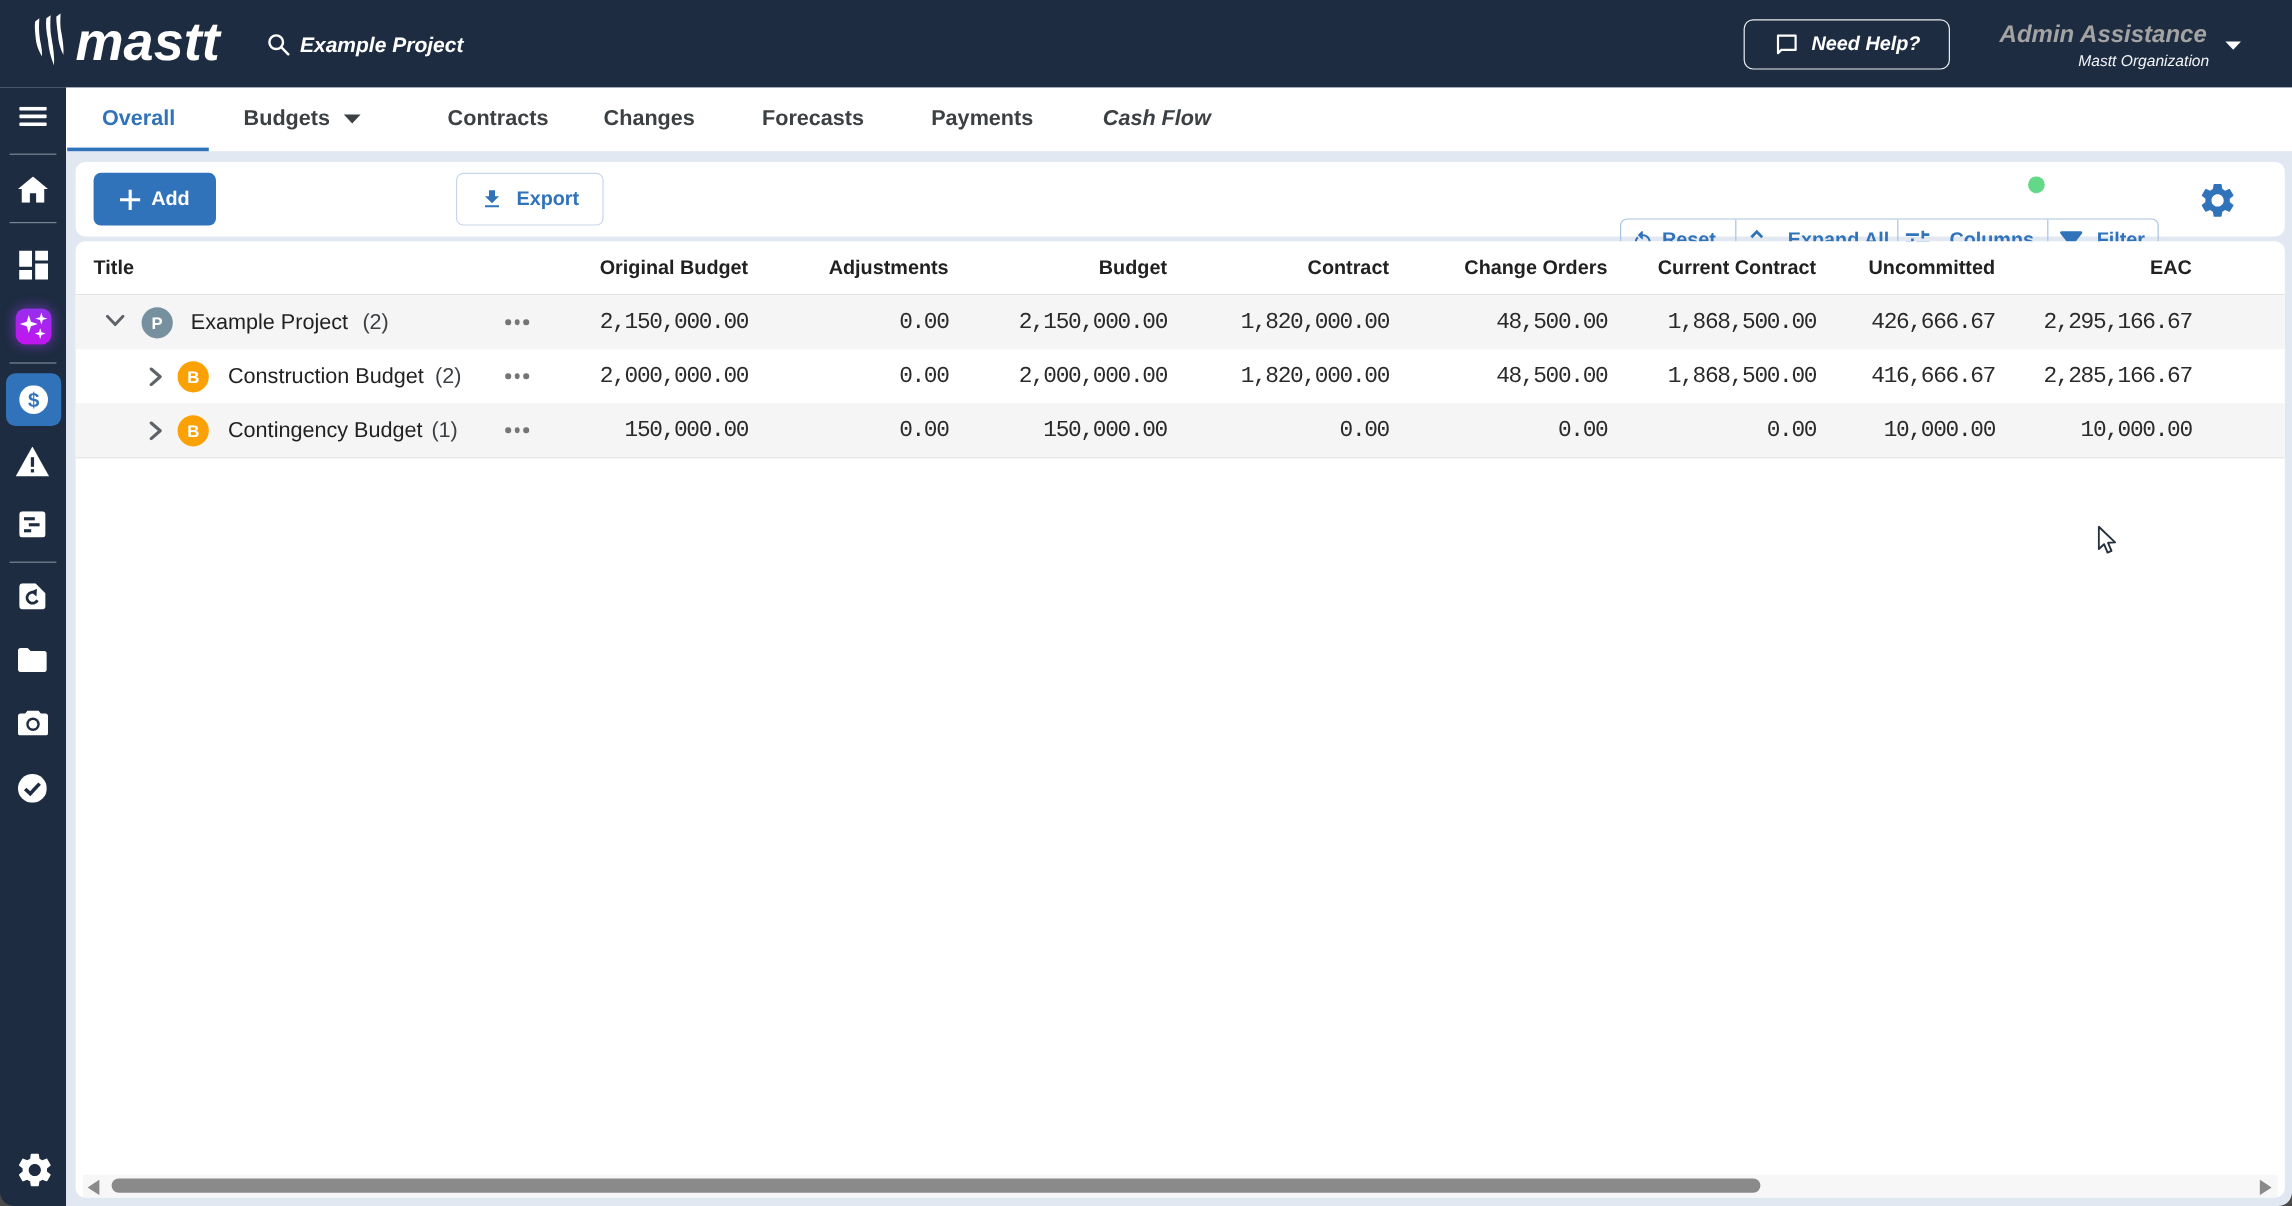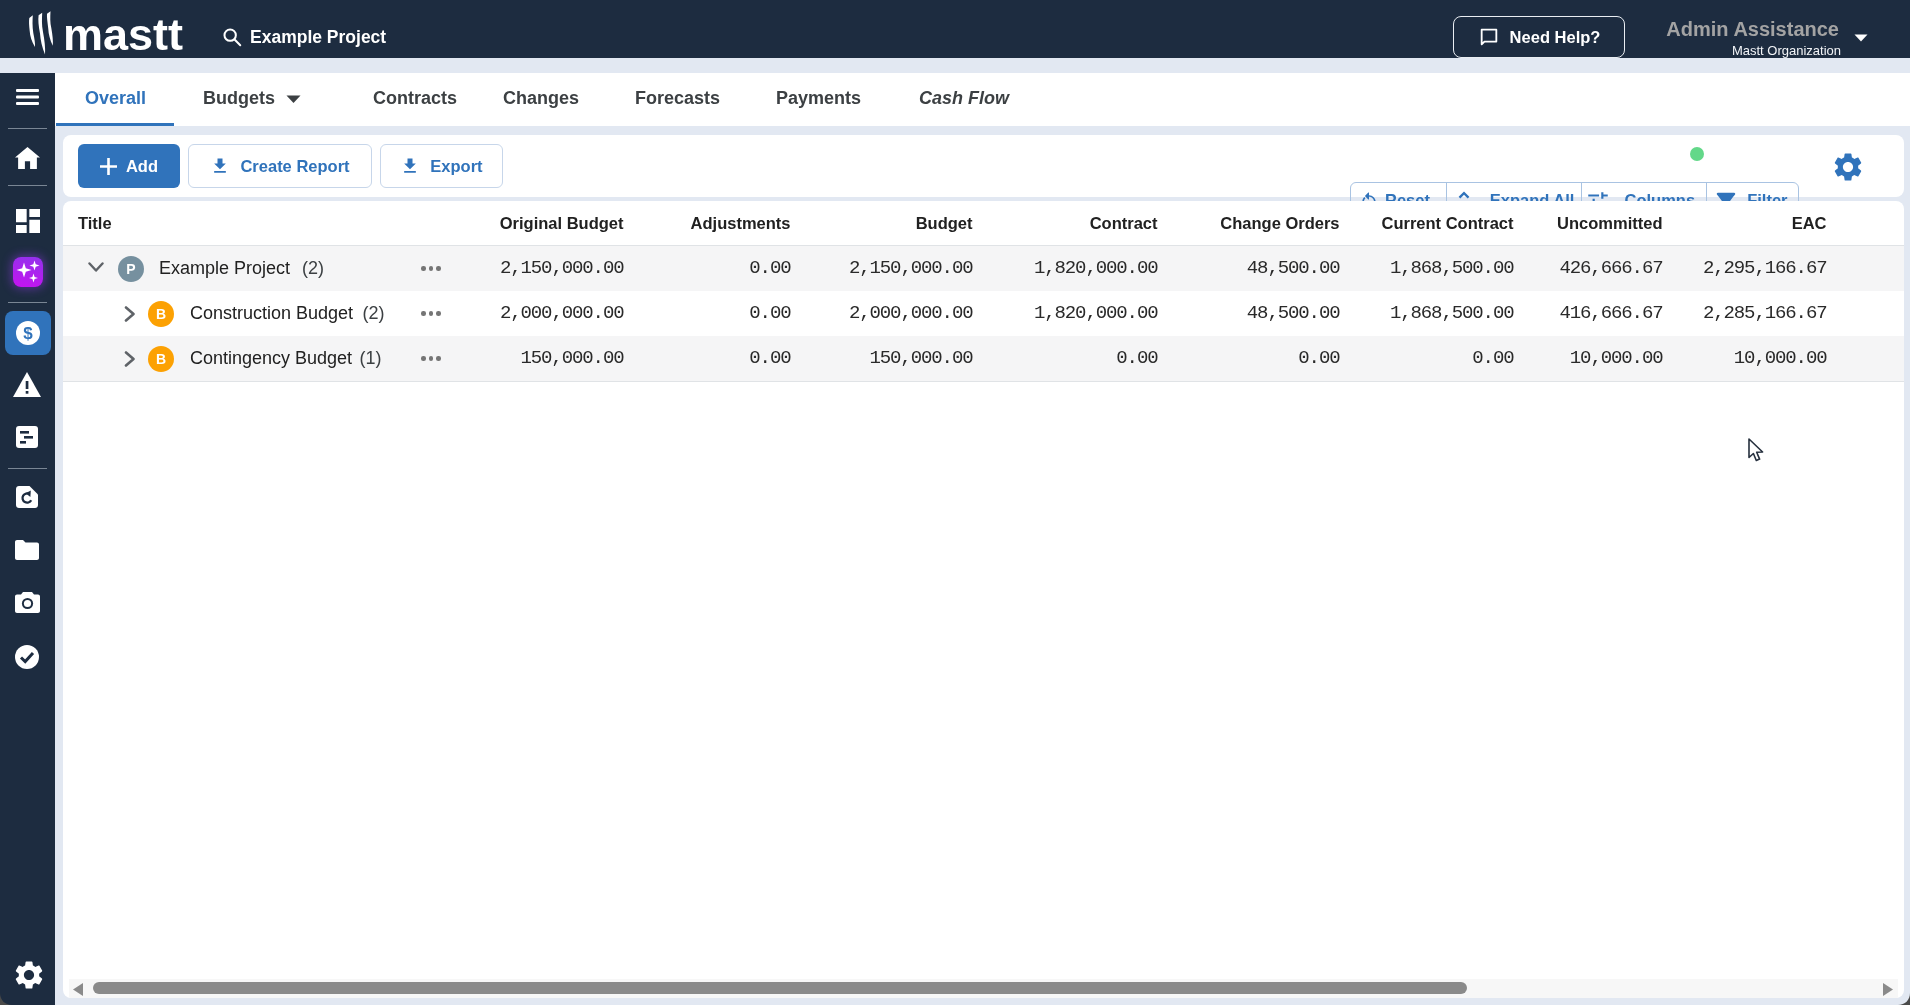--- a/index.html
+++ b/index.html
@@ -1,21 +1,21 @@
 <!DOCTYPE html>
 <html><head>
 <meta charset="utf-8">
 <style>
   * { margin:0; padding:0; box-sizing:border-box; }
   html,body { width:1910px; height:1005px; overflow:hidden; }
   body { font-family:"Liberation Sans",sans-serif; background:#e2e8f2; position:relative; }
   .abs { position:absolute; }
 
   
-  #tophdr { left:0; top:0; width:1910px; height:58px; background:#1d2c40; }
+  #tophdr { left:0; top:0; width:1910px; height:73px; background:#1d2c40;font-style:italic; }
   #logo { left:28px; top:11px; }
   #logoword { left:63px; top:9px; color:#fff; font-size:45px; font-weight:bold; letter-spacing:0px; }
   #searchico { left:221px; top:26px; }
   #searchtxt { left:250px; top:27px; color:#fff; font-size:17.5px; font-weight:bold; }
   #helpbtn { left:1453px; top:16px; width:172px; height:42px; border:1.5px solid #e9edf2; border-radius:8px; color:#fff; font-size:16.5px; font-weight:bold; display:flex; align-items:center; justify-content:center; gap:10px; }
   #usrname { left:1560px; top:18px; width:279px; text-align:right; color:#a3a3a3; font-size:20px; font-weight:bold; }
   #usrorg  { left:1560px; top:43px; width:281px; text-align:right; color:#f2f4f7; font-size:13px; }
   #usrcaret { left:1853px; top:33px; }
 
   
@@ -165,26 +165,20 @@
   <span class="tab" style="left:721px;">Payments</span>
   <span class="tab" style="left:864px;font-style:italic;">Cash Flow</span>
   <div id="underline"></div>
 </div>
 <div class="abs" id="toolbar">
   <div class="abs" id="addbtn">
     <svg width="17" height="17" viewBox="0 0 17 17">
         <path d="M7.2 0 h2.6 v7.2 H17 v2.6 H9.8 V17 H7.2 V9.8 H0 V7.2 H7.2 Z" fill="#fff"></path>
       </svg>
     <span>Add</span>
-  </div>
-  <div class="obtn" id="crbtn">
-    <svg width="20" height="20" viewBox="0 0 24 24" fill="#3073bb">
-        <path d="M5 20h14v-2H5v2zM19 9h-4V3H9v6H5l7 7 7-7z"></path>
-      </svg>
-    <span>Create Report</span>
   </div>
   <div class="obtn" id="exbtn">
     <svg width="20" height="20" viewBox="0 0 24 24" fill="#3073bb">
         <path d="M5 20h14v-2H5v2zM19 9h-4V3H9v6H5l7 7 7-7z"></path>
       </svg>
     <span>Export</span>
   </div>
   <div class="abs" id="grpbtn">
     <div class="gseg" style="width:95px;">
       <svg style="position:absolute;left:8px;top:8px;" width="20" height="20" viewBox="0 0 24 24" fill="#3073bb">

